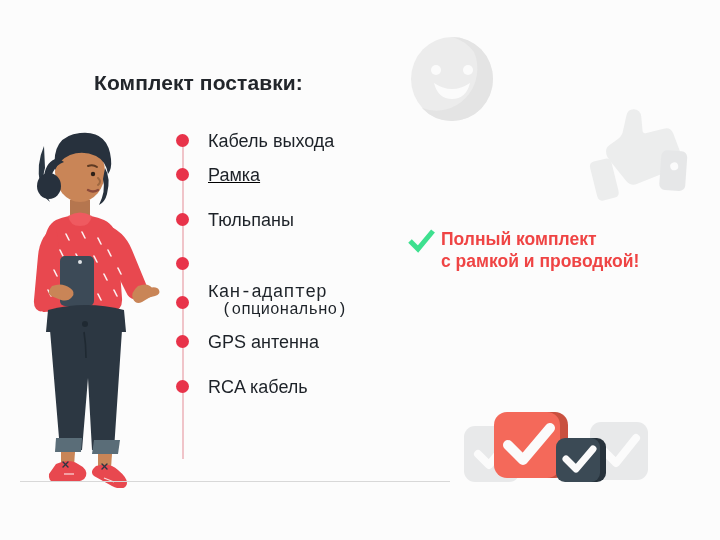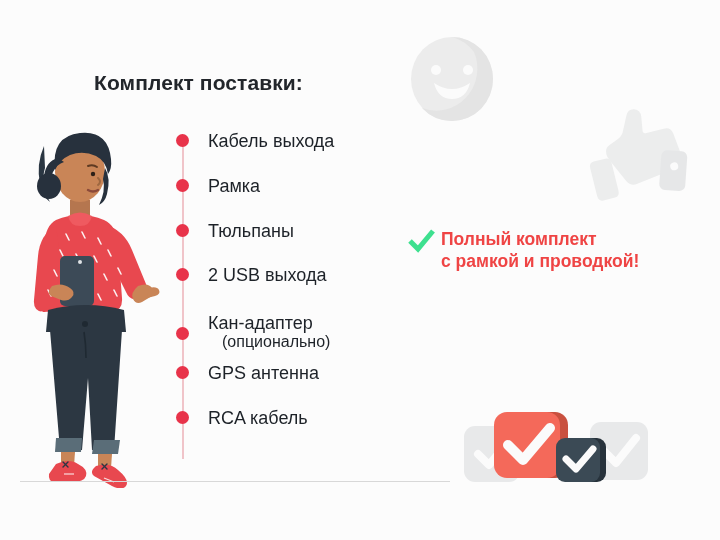--- a/index.html
+++ b/index.html
@@ -246,36 +246,35 @@
 
   <div id="kit-list">
     <div id="kit-rail"></div>
 
     <div class="kit-item" style="margin-top:0px;">
       <span class="kit-dot" style="top:3px;"></span>
       <span class="kit-text">Кабель выхода</span>
     </div>
 
 
+    <div class="kit-item" style="margin-top:14px;text-decoration:underline;">
+      <span class="kit-dot" style="top:3px;"></span>
+      <span class="kit-text">Рамка</span>
+    </div>
+
     <div class="kit-item" style="margin-top:25px;">
       <span class="kit-dot" style="top:3px;"></span>
-      <span class="kit-text">Рамка</span>
-    </div>
-
-    <div class="kit-item" style="margin-top:25px;">
-      <span class="kit-dot" style="top:3px;"></span>
       <span class="kit-text">Тюльпаны</span>
     </div>
 
     <div class="kit-item" style="margin-top:24px;">
       <span class="kit-dot" style="top:3px;"></span>
-      <span class="kit-text">2 USB выхода</span>
-    </div>
-
-    <div class="kit-item" style="margin-top:28px; display:block;">
+    </div>
+
+    <div class="kit-item" style="margin-top:8px; display:block;font-family:Liberation Mono, monospace;">
       <span class="kit-dot" style="top:14px;"></span>
       <div class="kit-text">Кан-адаптер</div>
       <div class="kit-sub">(опционально)</div>
     </div>
 
     <div class="kit-item" style="margin-top:13px;">
       <span class="kit-dot" style="top:3px;"></span>
       <span class="kit-text">GPS антенна</span>
     </div>
 

